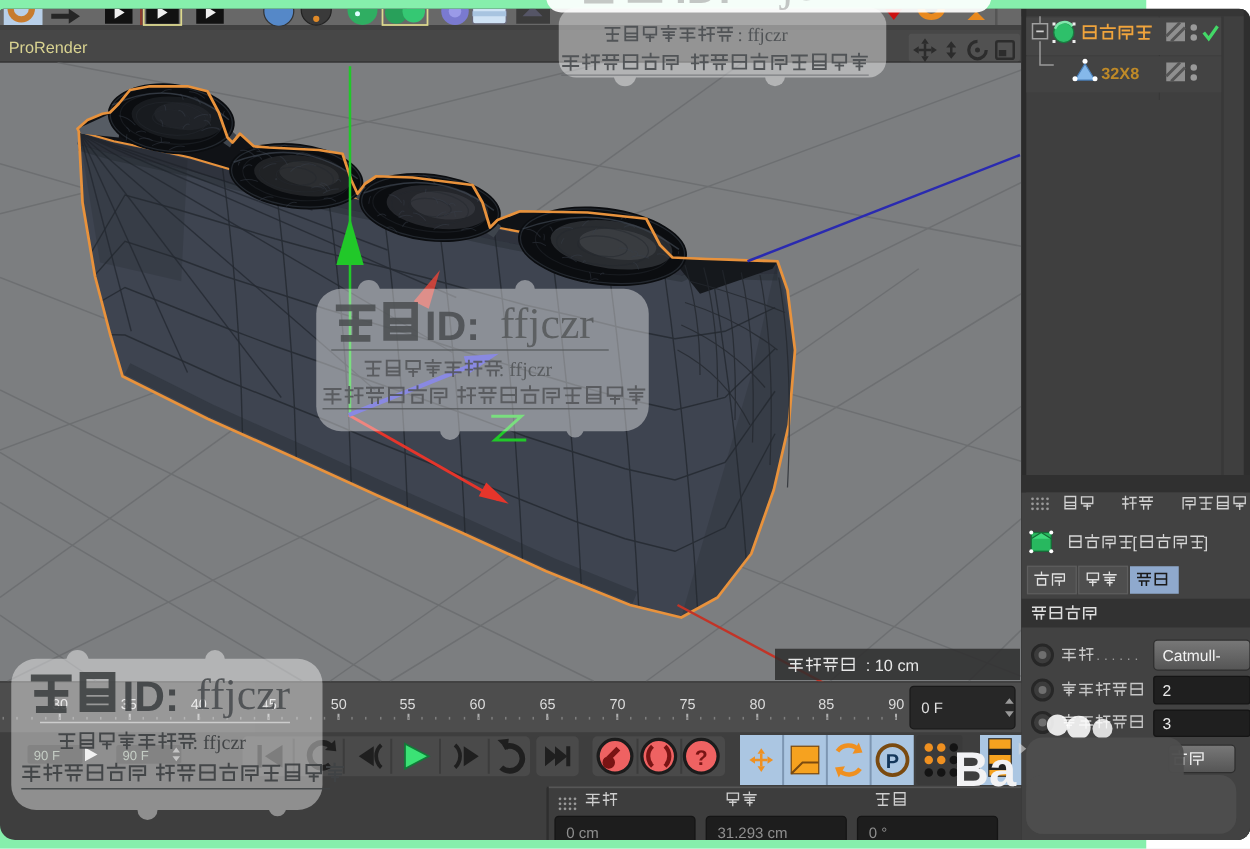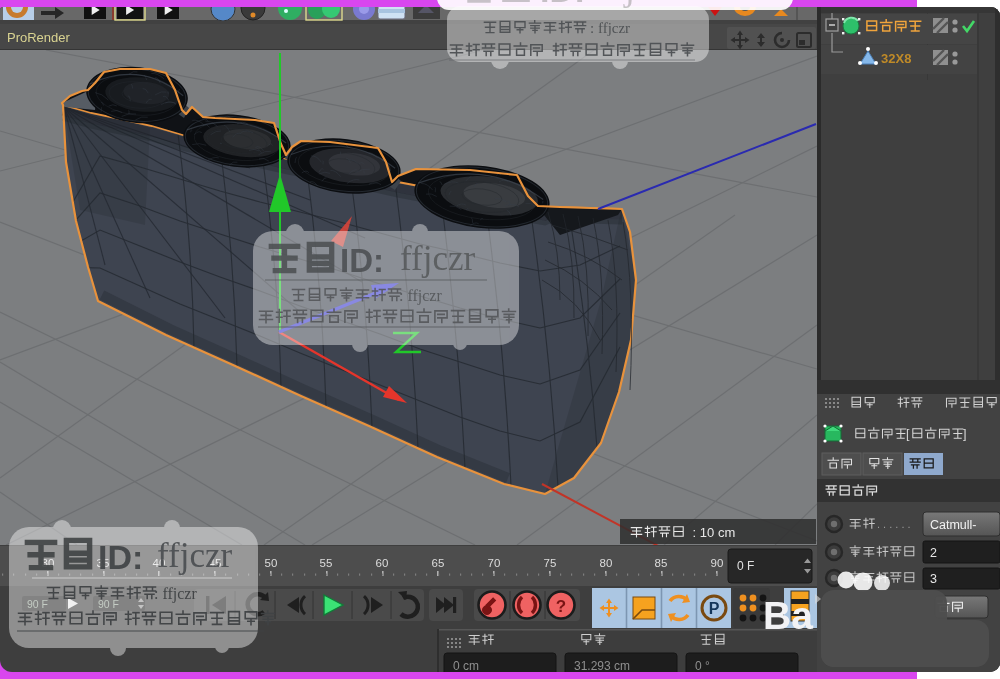--- a/index.html
+++ b/index.html
@@ -1,17 +1,17 @@
 <!DOCTYPE html>
 <html><head><meta charset="utf-8"><style>
 *{margin:0;padding:0;box-sizing:border-box}
 html,body{width:1000px;height:679px;background:#fff;overflow:hidden;
  font-family:"Liberation Sans",sans-serif}
 .abs{position:absolute}
-#page{position:relative;width:917px;height:679px;background:#d946ef}
+#page{position:relative;width:917px;height:679px;background:#86efac}
 #app{position:absolute;left:0;top:7px;width:1000px;height:665px;background:#3e3e3e;
  border-radius:3px 9px 10px 12px;overflow:hidden}
 </style></head><body>
 <div id="page">
     <div id="app">
       <div class="abs" style="left:0;top:0;width:1000px;height:13px;background:#686868"></div>
       <div class="abs" style="left:0;top:13px;width:1000px;height:17px;background:#414141"></div>
       <svg class="abs" style="left:0;top:0" width="1000" height="14" viewBox="0 0 1000 14">
         <rect x="3" y="0" width="31" height="13" fill="#b8cfe8"></rect>
         <path d="M6,0 a11,11 0 0 0 22,0 z" fill="#c77b2e"></path>

